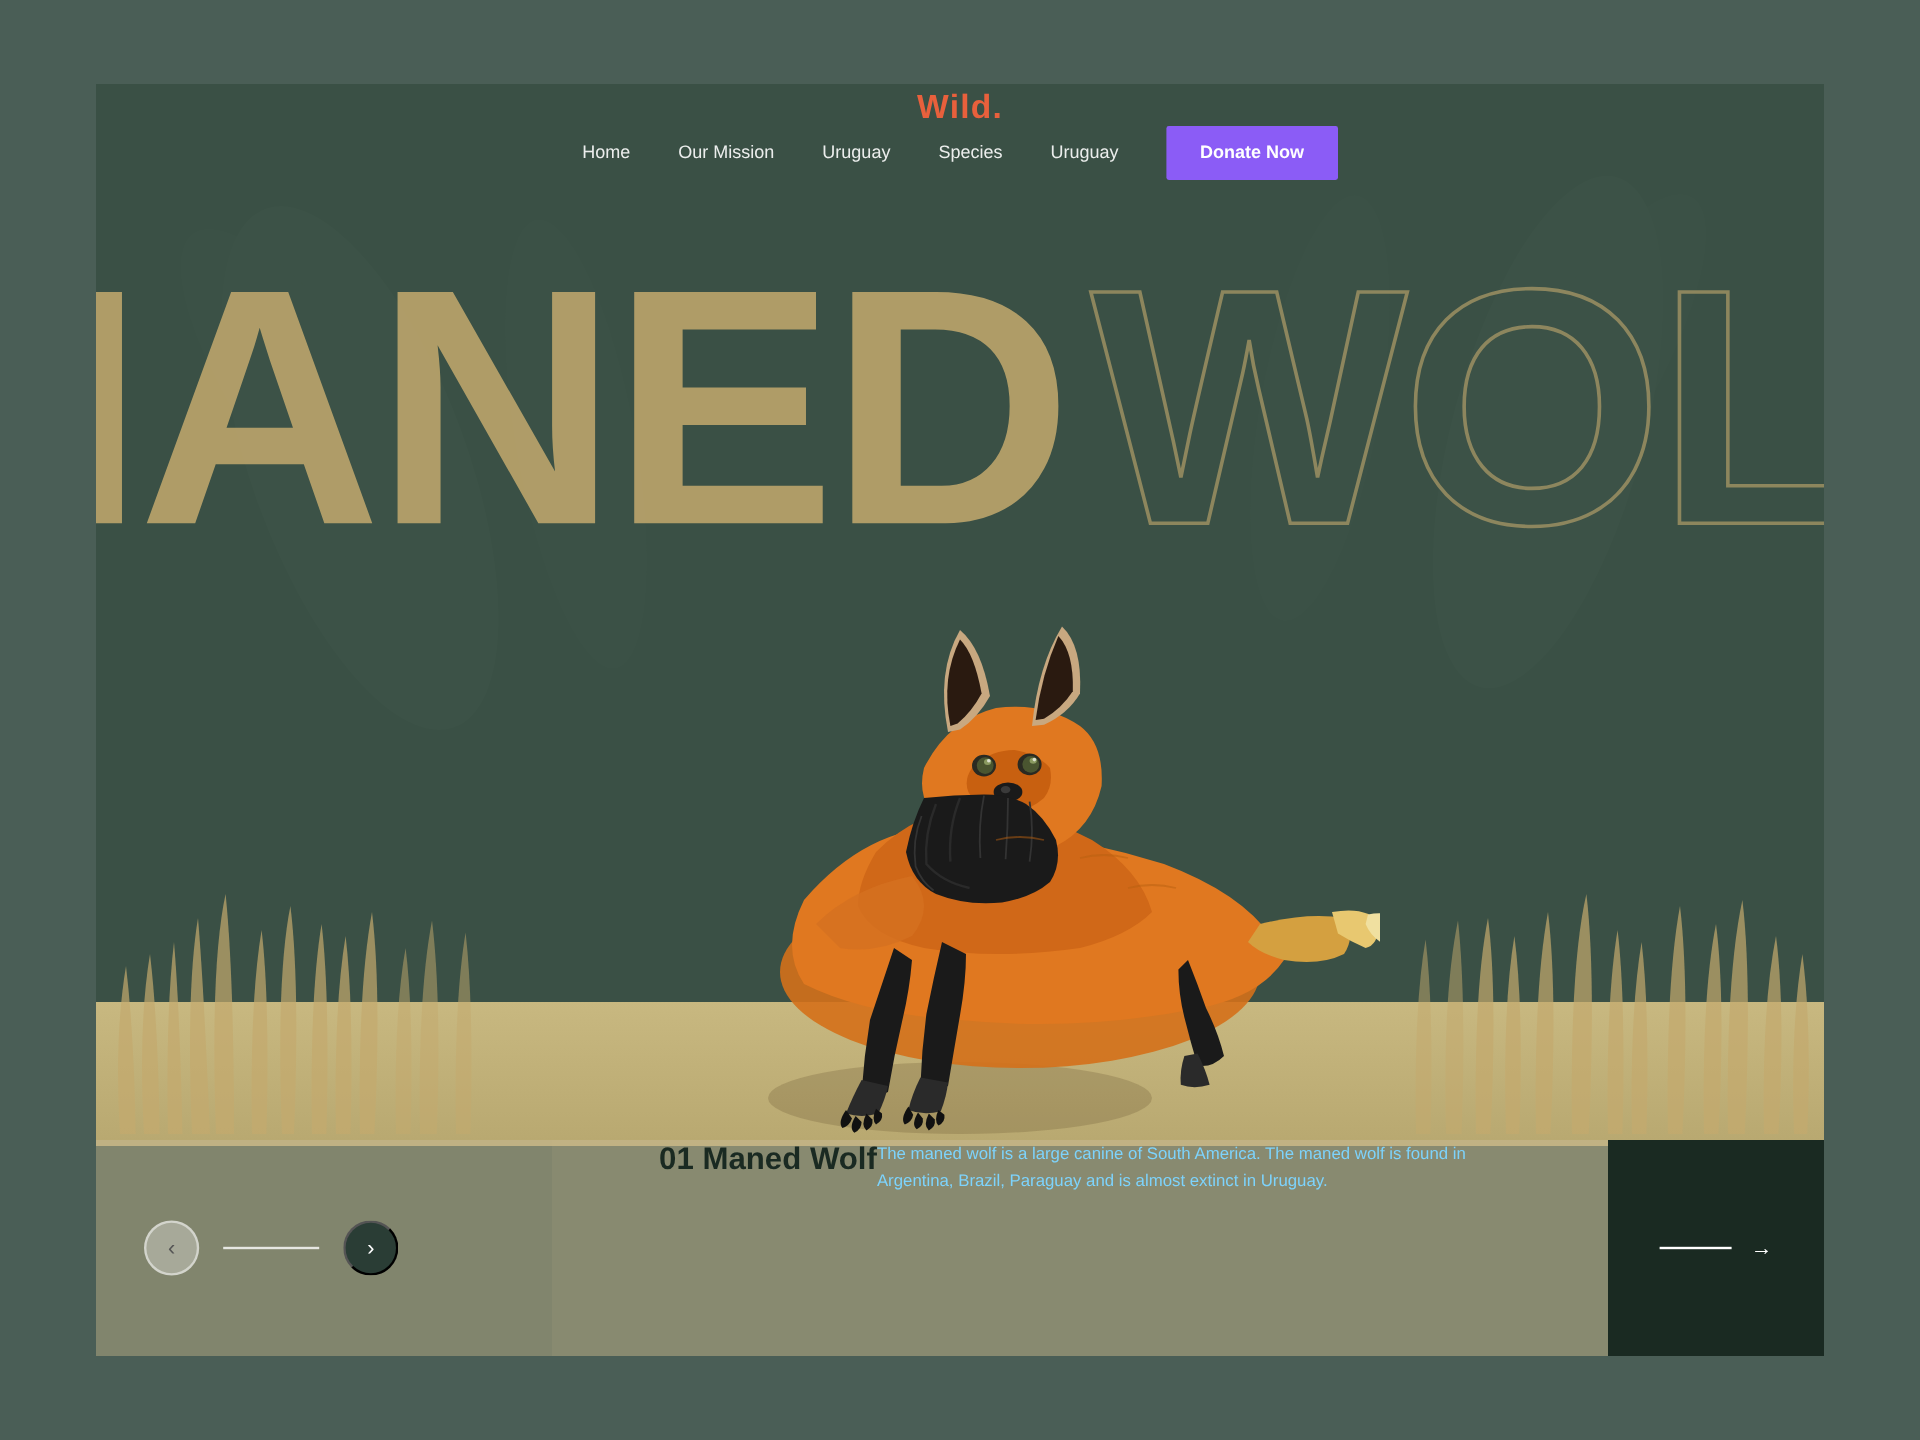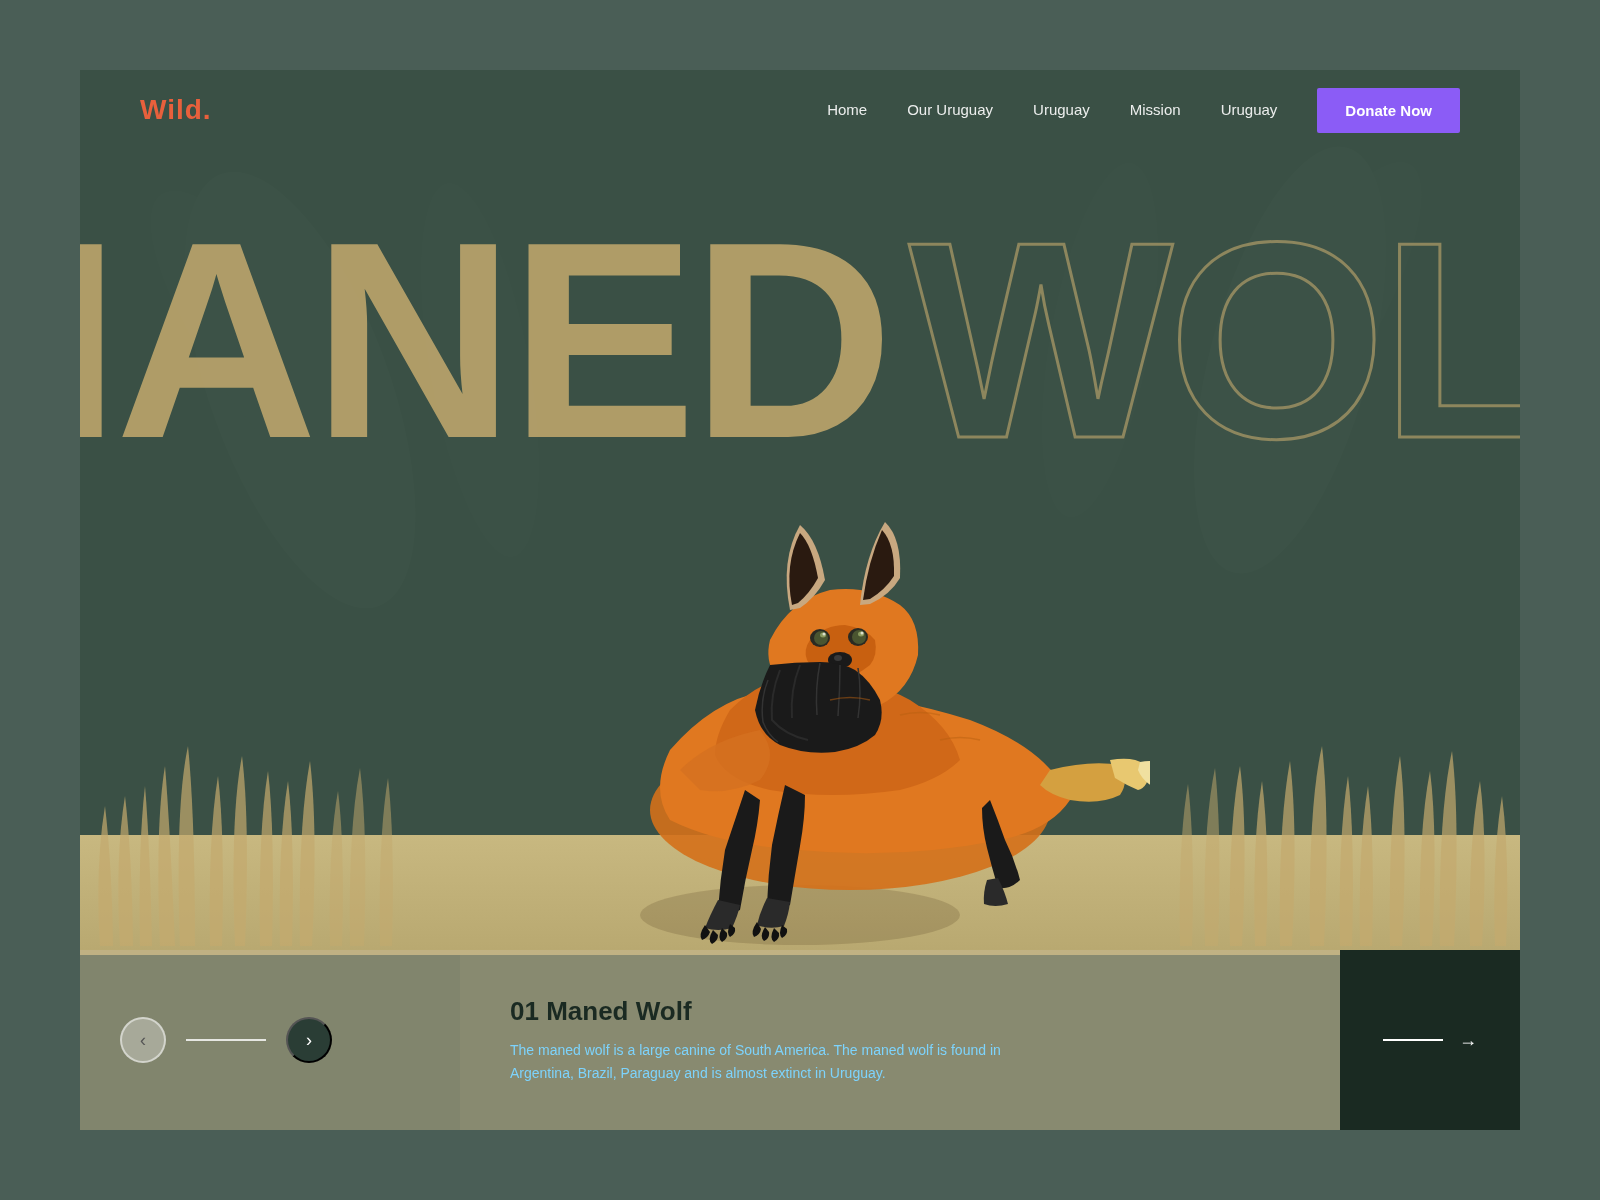--- a/index.html
+++ b/index.html
@@ -71,22 +71,23 @@
     
     .navbar {
       position: absolute;
       top: 0;
       left: 0;
       right: 0;
       height: 80px;
       display: flex;
       align-items: center;
       justify-content: space-between;
-      padding: 13px 60px;
+      padding: 3px 60px;
       z-index: 10;
+      flex-direction: column;
     }
 
     .logo {
       font-size: 28px;
       font-weight: 700;
       color: white;
       letter-spacing: 1px;
     }
 
     .logo span {
@@ -185,21 +186,20 @@
       width: 80px;
       height: 2px;
       background-color: white;
       opacity: 0.8;
     }
 
     .bottom-info {
       flex: 1;
       background-color: rgba(200, 185, 148, 0.55);
       display: flex;
-      flex-direction: column;
       justify-content: center;
       padding: 0 50px;
     }
 
     .animal-number-name {
       font-size: 26px;
       font-weight: 700;
       color: #1a2a22;
       margin-bottom: 12px;
     }
@@ -292,23 +292,23 @@
       <div class="hero-title-left">MANED</div>
       <div class="hero-title-right">WOLF</div>
     </div>
 
     <nav class="navbar">
       <div class="logo">
         <span>Wild<span>.</span></span>
       </div>
       <ul class="nav-links">
         <li><a>Home</a></li>
-        <li><a>Our Uruguay</a></li>
+        <li><a>Our Mission</a></li>
         <li><a>Uruguay</a></li>
-        <li><a>Mission</a></li>
+        <li><a>Species</a></li>
         <li><a>Uruguay</a></li>
         <li>
           <button class="donate-btn">Donate Now</button>
         </li>
       </ul>
     </nav>
 
     <div class="ground">
       <div class="shadow-circle"></div>
     </div>

